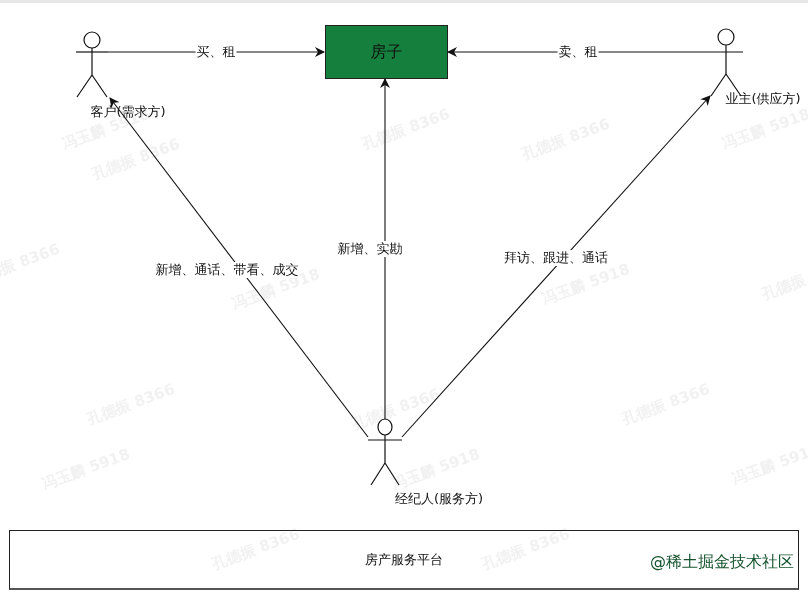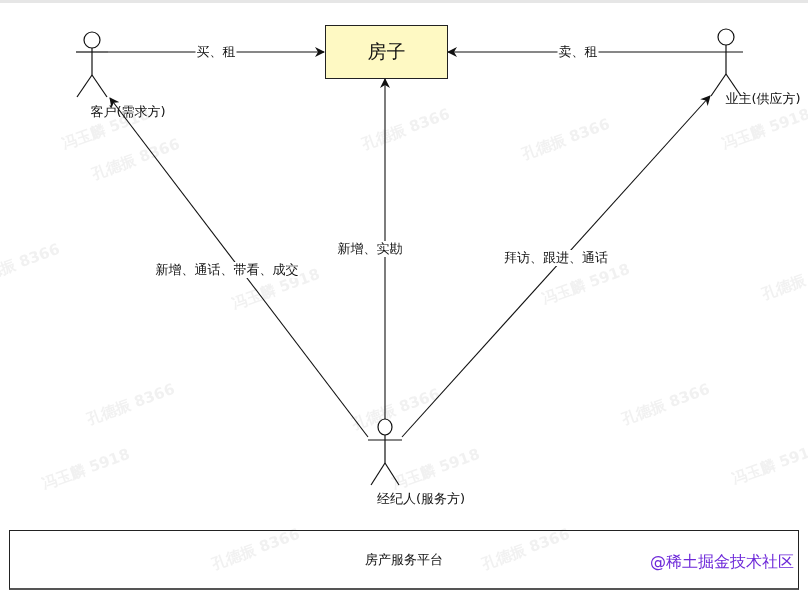--- a/index.html
+++ b/index.html
@@ -3,26 +3,26 @@
 <meta charset="utf-8">
 <style>
   html, body { margin: 0; padding: 0; background: #ffffff; }
   body { width: 808px; height: 592px; position: relative; overflow: hidden;
          font-family: "DejaVu Sans", "Liberation Sans", sans-serif; color: #111; }
   .topline { position: absolute; left: 0; top: 0; width: 808px; height: 3px; background: #e6e6e6; }
   svg.canvas { position: absolute; left: 0; top: 0; }
   .lbl { position: absolute; font-size: 13px; line-height: 16px; white-space: nowrap;
          transform: translate(-50%, -50%); background: #ffffff; padding: 0 1px; color: #111; text-align: center; }
   .lbl.nobg { background: transparent; margin-left: 36px; }
-  .box { position: absolute; border: 1.5px solid #222; background: #fef9c3; box-sizing: border-box;
-         display: flex; align-items: center; justify-content: center; font-size: 19px; }
+  .box { position: absolute; border: 1.5px solid #222; background: #15803d; box-sizing: border-box;
+         display: flex; align-items: center; justify-content: center; font-size: 16px; }
   .platform { position: absolute; left: 9px; top: 530px; width: 790px; height: 60px;
               border: 1.5px solid #222; border-bottom: 2px solid #555; box-sizing: border-box; background: transparent;
               display: flex; align-items: center; justify-content: center; font-size: 13px; }
-  .credit { position: absolute; right: 14px; top: 552px; font-size: 16px; color: #6d28d9; }
+  .credit { position: absolute; right: 14px; top: 552px; font-size: 16px; color: #14532d; }
   .wm { position: absolute; font-size: 15px; color: rgba(150,150,150,0.13); font-weight: bold;
         transform: rotate(-20deg); white-space: nowrap; pointer-events: none; }
 </style>
 </head>
 <body>
 
 <div class="topline"></div>
 
 <div>
   <span class="wm" style="left:60px;top:120px">冯玉麟 5918</span>
@@ -83,21 +83,21 @@
     <line x1="402" y1="437" x2="710" y2="96" marker-end="url(#arr)"></line>
   </g>
 </svg>
 
 <div class="box" style="left:325px;top:25px;width:123px;height:54px;">
   <span>房子</span>
 </div>
 
 <span class="lbl nobg" style="left:92px;top:112px">客户(需求方)</span>
 <span class="lbl nobg" style="left:727px;top:99px">业主(供应方)</span>
-<span class="lbl nobg" style="left:385px;top:499px">经纪人(服务方)</span>
+<span class="lbl nobg" style="left:403px;top:499px">经纪人(服务方)</span>
 
 <span class="lbl" style="left:216px;top:52px">买、租</span>
 <span class="lbl" style="left:578px;top:52px">卖、租</span>
 <span class="lbl" style="left:370px;top:249px">新增、实勘</span>
 <span class="lbl" style="left:227px;top:270px">新增、通话、带看、成交</span>
 <span class="lbl" style="left:556px;top:258px">拜访、跟进、通话</span>
 
 <div class="platform">
   <span>房产服务平台</span>
 </div>

